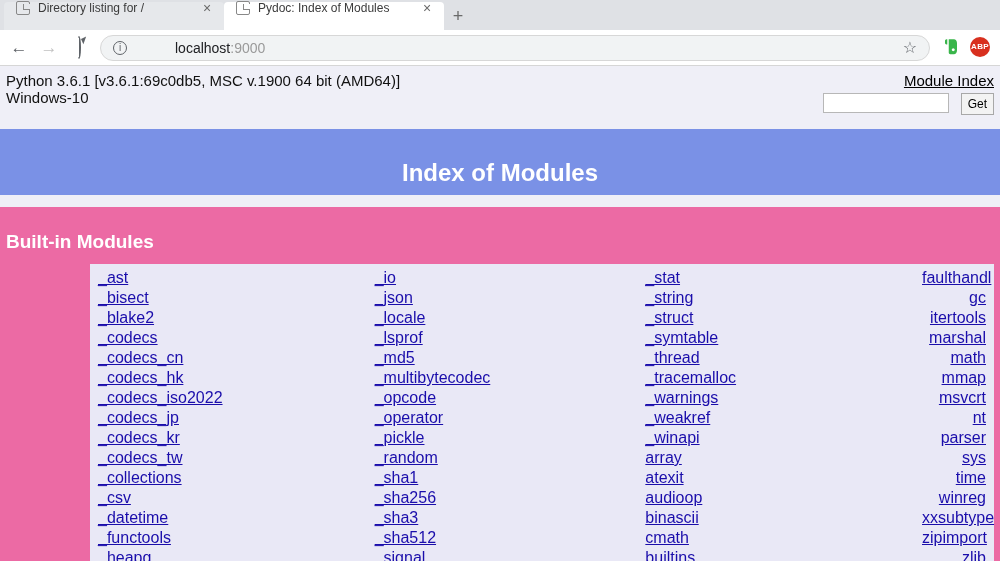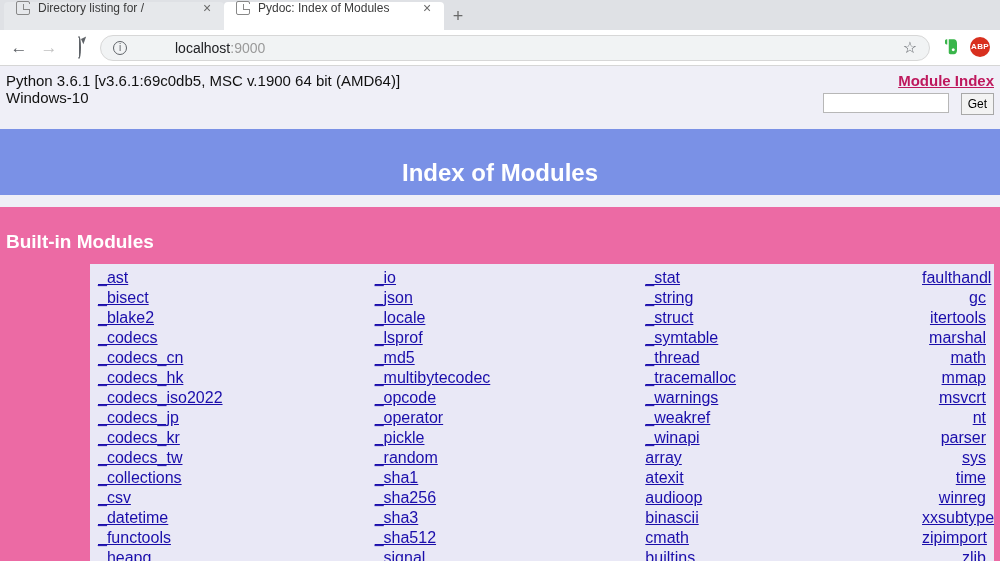--- a/index.html
+++ b/index.html
@@ -148,23 +148,22 @@
   }
   .meta-row {
     display: flex;
     justify-content: space-between;
     padding: 6px 6px 0 6px;
     font-size: 15px;
     color: #111;
   }
   .meta-right { text-align: right; }
   .meta-right a {
-    color: #be185d;
+    color: #000000;
     text-decoration: underline;
-    font-weight: bold;
   }
   .search-row {
     margin-top: 4px;
     display: flex;
     gap: 12px;
     justify-content: flex-end;
   }
   .search-row input[type=text] {
     width: 126px;
     height: 20px;

